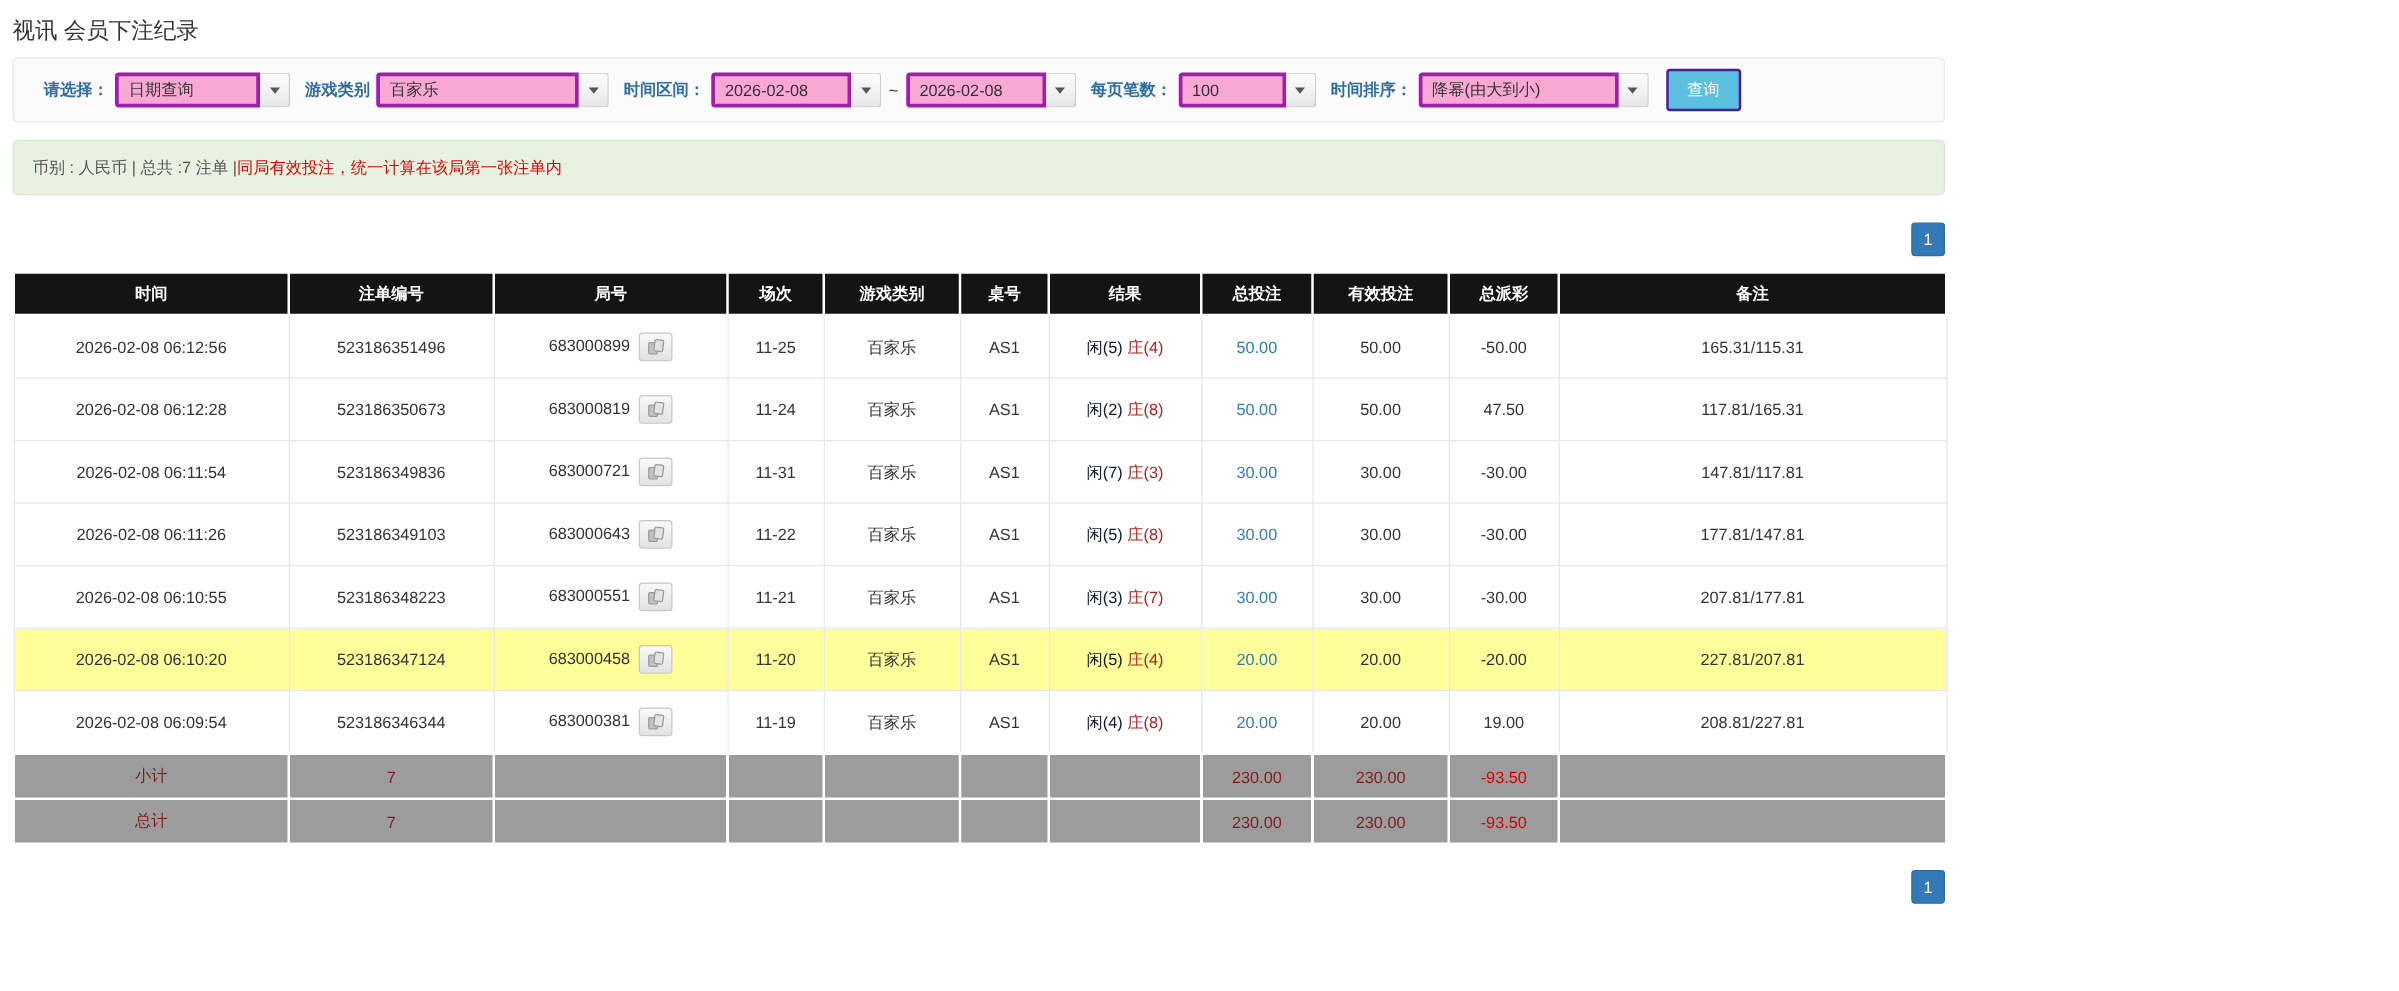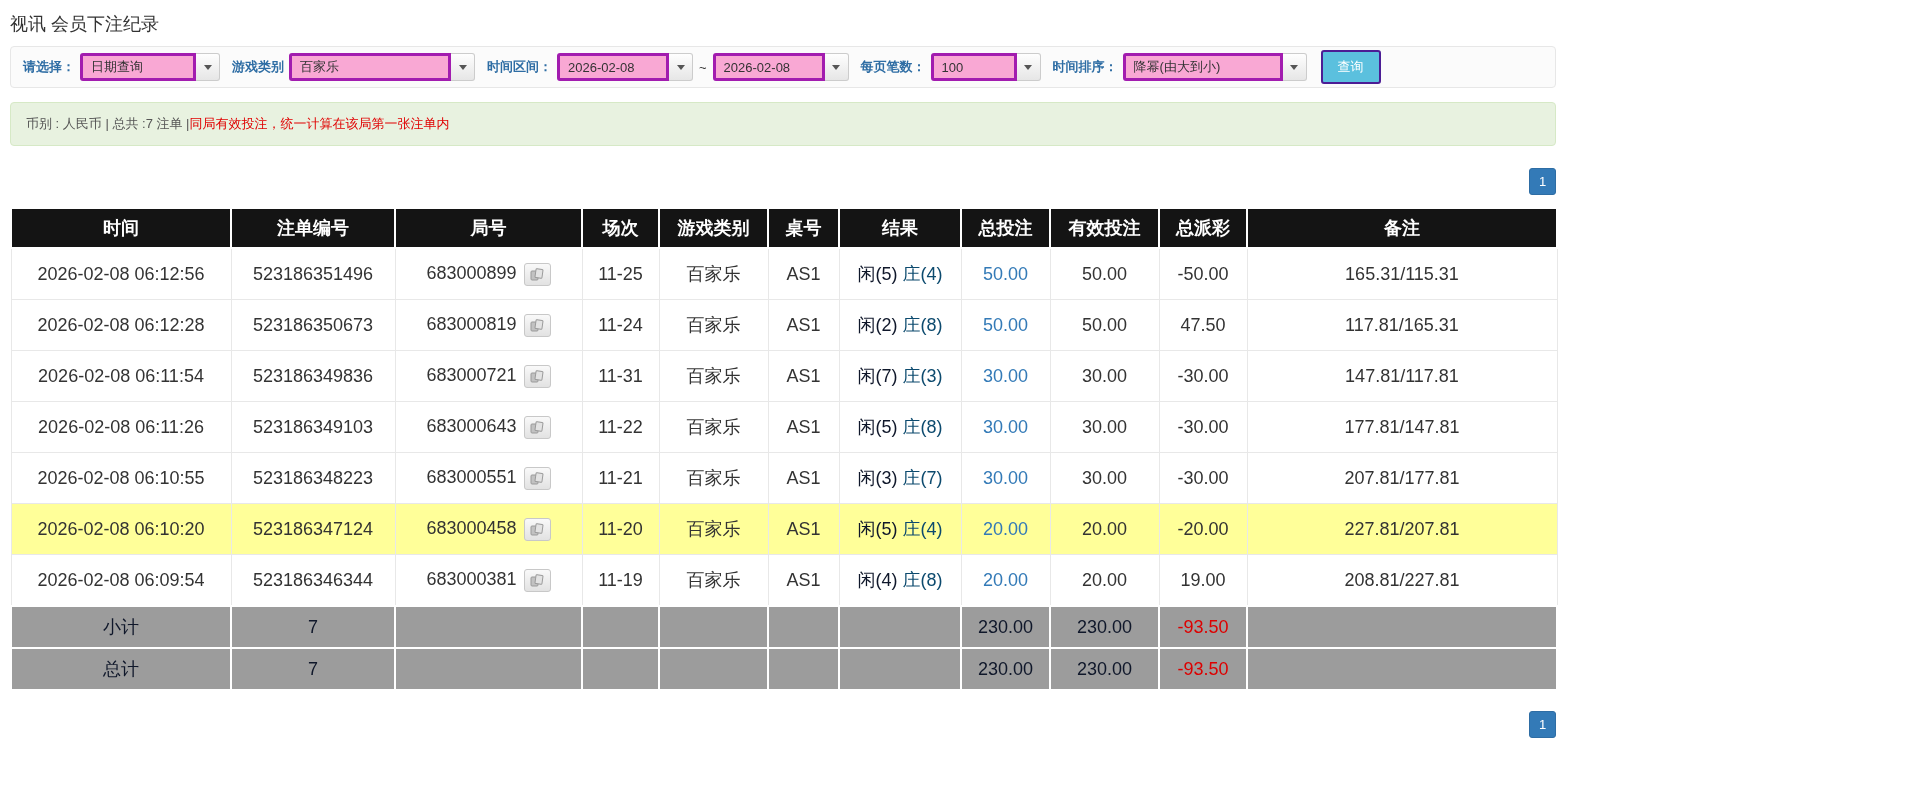--- a/index.html
+++ b/index.html
@@ -18,25 +18,25 @@
     color: #333;
     margin: 12px 0 10px 0;
     font-weight: normal;
   }
 
   
   .filter-bar {
     background: #fbfbfb;
     border: 1px solid #e7e7e7;
     border-radius: 4px;
-    padding: 7px 12px;
+    padding: 7px 24px;
     display: flex;
     align-items: center;
     font-size: 13px;
-    height: 42px;
+    height: 52px;
   }
   .filter-label {
     color: #2e6da4;
     font-weight: bold;
     margin: 0 5px 0 12px;
     white-space: nowrap;
   }
   .filter-label:first-child { margin-left: 0; }
   .combo { display: flex; align-items: stretch; }
   .combo input {
@@ -111,21 +111,21 @@
     justify-content: center;
     font-size: 13px;
     cursor: pointer;
   }
 
   
   table.records {
     border-collapse: collapse;
     table-layout: fixed;
     width: 1546px;
-    font-size: 18px;
+    font-size: 13px;
   }
   table.records th {
     background: #141414;
     color: #fff;
     font-weight: bold;
     padding: 7px 4px;
     border: 2px solid #fff;
     text-align: center;
     white-space: nowrap;
   }
@@ -133,26 +133,26 @@
     border: 1px solid #e8e8e8;
     text-align: center;
     padding: 13px 6px;
     background: #fff;
     color: #333;
     overflow: hidden;
     white-space: nowrap;
   }
   table.records tr.highlight td { background: #ffff99; }
   .player { color: #0f172a; }
-  .banker { color: #0c4a6e; }
+  .banker { color: #b91c1c; }
   .bet-link { color: #337ab7; text-decoration: none; cursor: pointer; }
   .neg { color: #e00000; }
   table.records tfoot td {
     background: #9c9c9c;
-    color: #0f172a;
+    color: #7f1d1d;
     border: 2px solid #fff;
     padding: 8px 6px;
   }
   table.records tfoot td.neg { color: #dd0000; }
 
   .icon-btn {
     display: inline-flex;
     align-items: center;
     justify-content: center;
     width: 27px;

